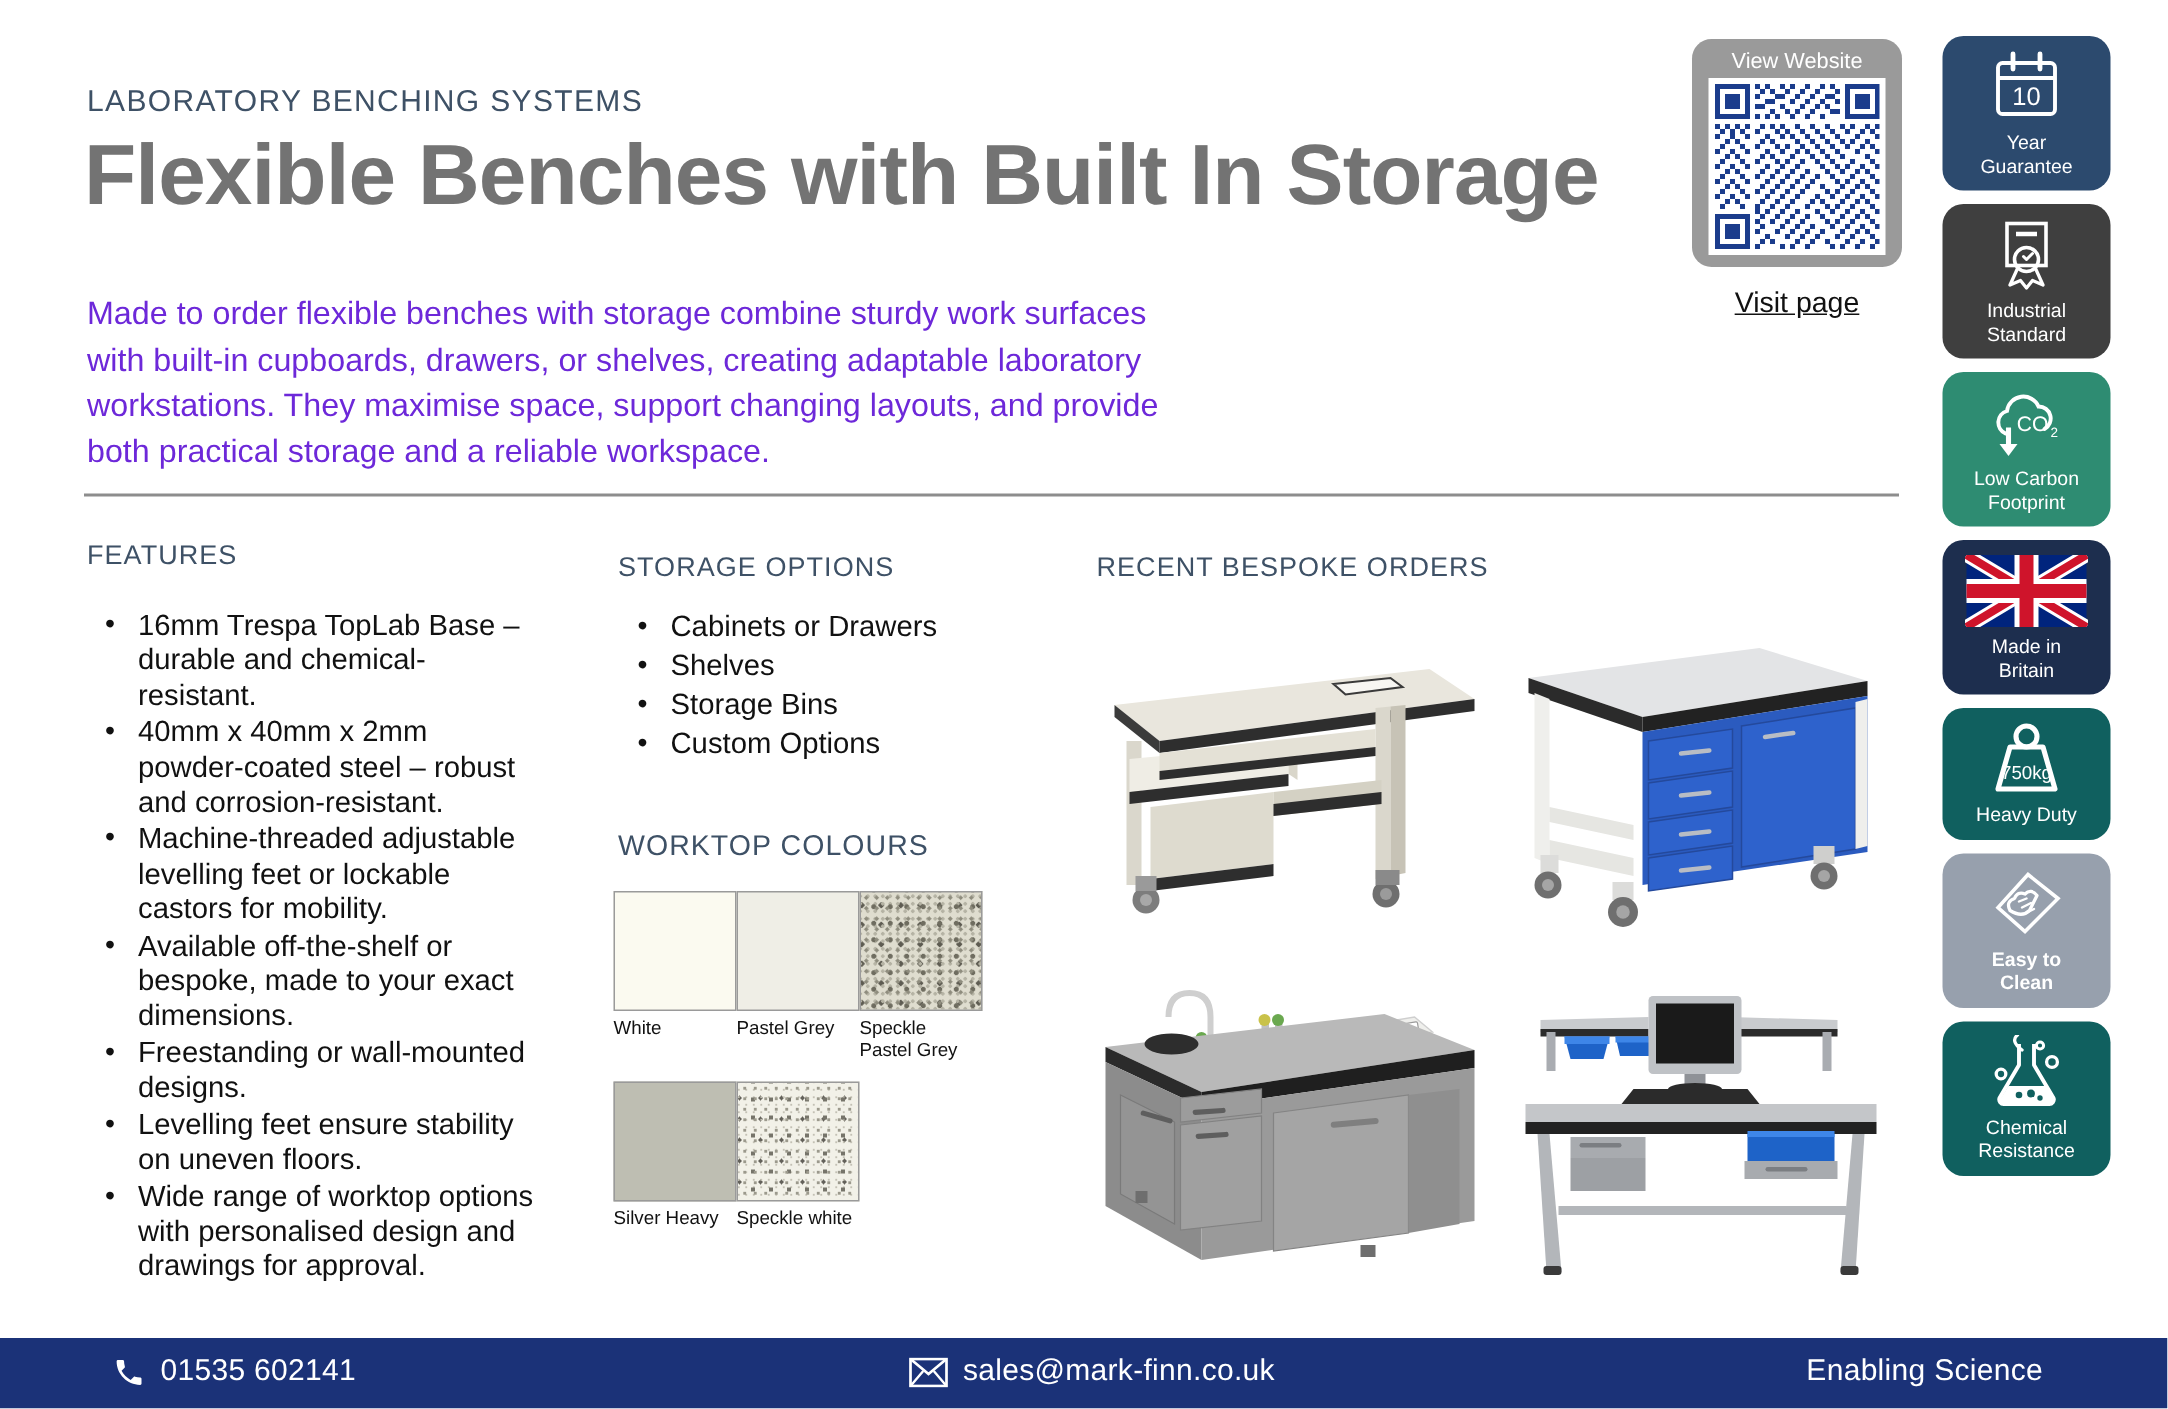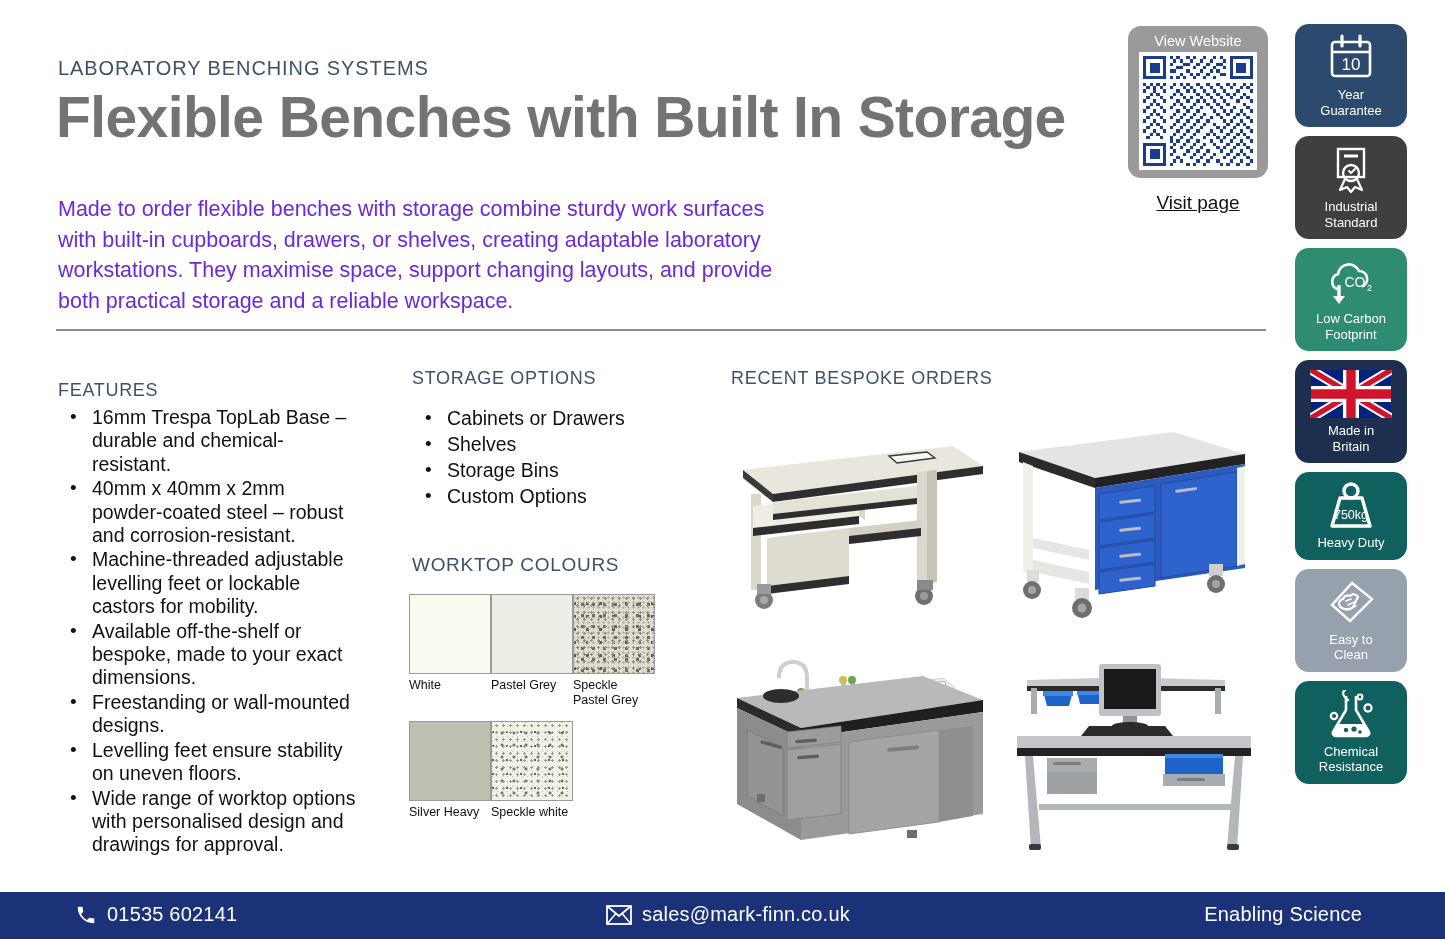--- a/index.html
+++ b/index.html
@@ -27,21 +27,21 @@
   }
   .divider {
     position:absolute; left:56px; top:329px; width:1210px; height:2px;
     background:#8d8d8d;
   }
 
   
   .sec-head {
     position:absolute; font-size:18px; letter-spacing:.7px; color:#3E5166;
   }
-  #h-features { left:58px; top:380px; }
+  #h-features { left:58px; top:360px; }
   #h-storage  { left:412px; top:368px; }
   #h-orders   { left:731px; top:368px; }
   #h-colours  { left:412px; top:554px; font-size:19px; }
 
   
   ul.bullets { position:absolute; list-style:none; }
   ul.bullets li {
     position:relative; padding-left:32px;
     font-size:19.5px; line-height:23.4px; color:#111; margin-bottom:1px;
   }
@@ -123,21 +123,21 @@
   .badge .b-icon { height:52px; display:flex; align-items:center; justify-content:center; }
   .badge .b-icon svg { display:block; }
   .badge .b-label {
     font-size:13px; line-height:15.5px; margin-top:3px;
   }
   #badge-guarantee { background:#2C4A6E; }
   #badge-industrial{ background:#3F3F3F; }
   #badge-carbon    { background:#2E8C72; }
   #badge-britain   { background:#1D2E4E; }
   #badge-heavy     { background:#10605F; }
-  #badge-clean     { background:#97A0AD; }
+  #badge-clean     { background:#97A0AD;font-weight:bold; }
   #badge-chemical  { background:#10605F; }
 
   
   .footer {
     position:absolute; left:0; bottom:0; width:1445px; height:47px;
     background:#1B3278; color:#ffffff;
   }
   .footer-phone { position:absolute; left:75px; top:11px; display:flex; align-items:center; gap:10px; }
   .footer-mail  { position:absolute; left:606px; top:11px; display:flex; align-items:center; gap:10px; }
   .footer-tag   { position:absolute; right:83px; top:11px; }

